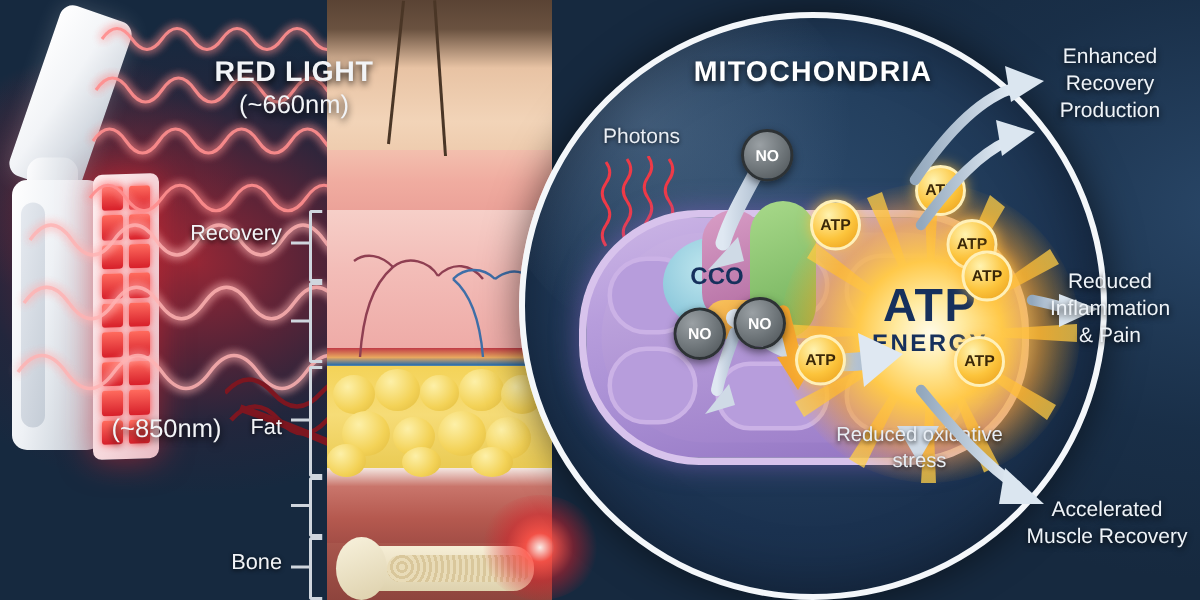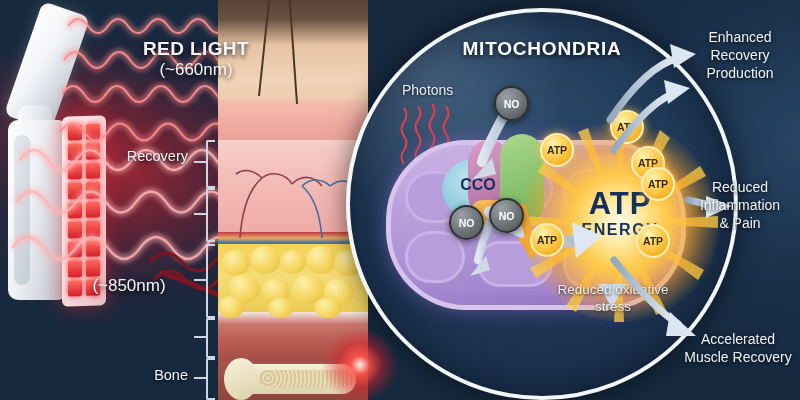--- a/index.html
+++ b/index.html
@@ -259,23 +259,24 @@
   <div class="brk" style="left:206px;top:358px;height:38px;"></div>
   <div class="brk-t" style="left:194px;top:161px;"></div>
   <div class="brk-t" style="left:194px;top:213px;"></div>
   <div class="brk-t" style="left:194px;top:279px;"></div>
   <div class="brk-t" style="left:194px;top:336px;"></div>
   <div class="brk-t" style="left:194px;top:377px;"></div>
 
   <div class="lbl title-big" style="left:116px;top:38px;width:160px;">RED LIGHT</div>
   <div class="lbl title-sub" style="left:116px;top:60px;width:160px;">(~660nm)</div>
 
-  <div class="lbl title-sub" style="left:44px;top:276px;width:170px;text-align:center;">(~850nm)</div>
+  <div class="lbl title-sub" style="left:26px;top:276px;width:170px;text-align:center;">(~850nm)</div>
 
   <div class="lbl lbl-layer" style="left:70px;top:148px;width:118px;">Recovery</div>
+  <div class="lbl lbl-layer" style="left:70px;top:277px;width:118px;">Fat</div>
   <div class="lbl lbl-layer" style="left:70px;top:367px;width:118px;">Bone</div>
 
   <div class="abs mag">
     <div class="mag-sheen"></div>
     <div class="mag-title">MITOCHONDRIA</div>
 
     <div style="position:absolute;left:52px;top:70px;color:#e9eef4;font-size:14px;
          text-shadow:0 1px 3px rgba(0,0,0,.8);">Photons</div>
 
     <svg style="position:absolute;left:48px;top:92px;" width="90" height="90">

